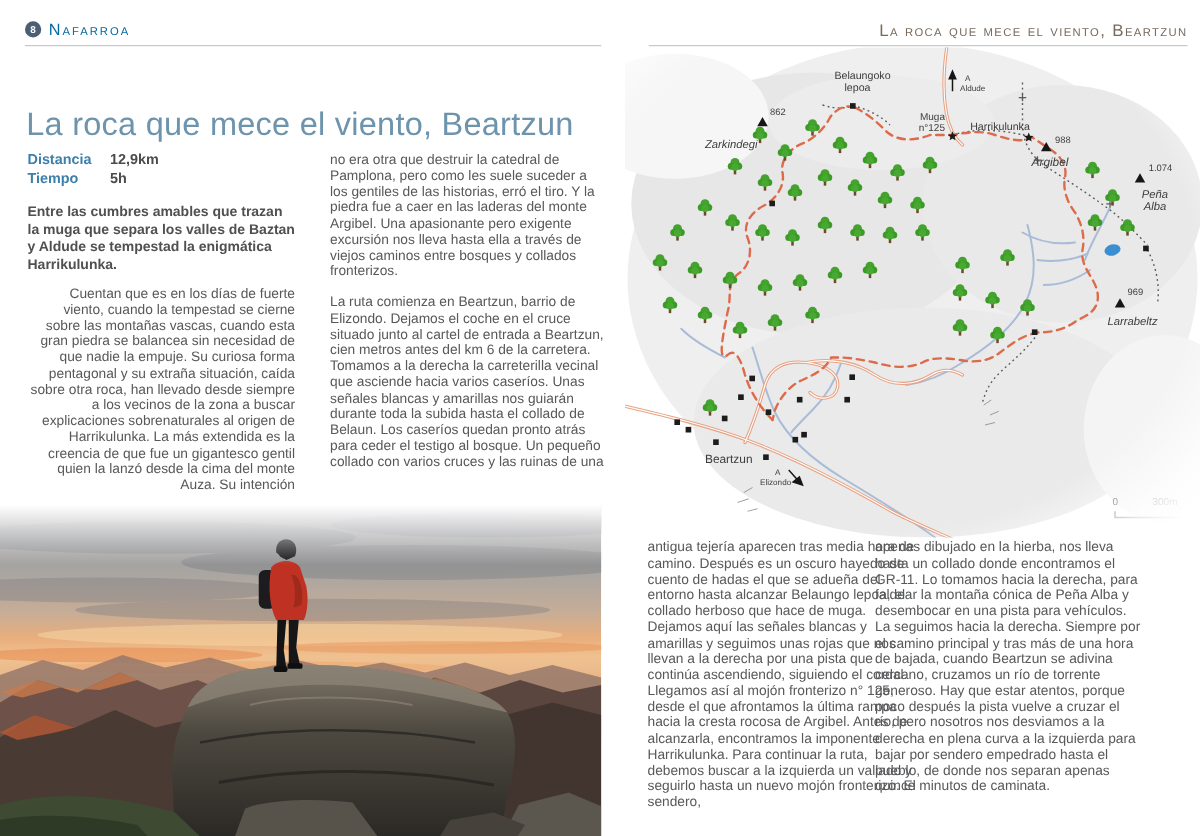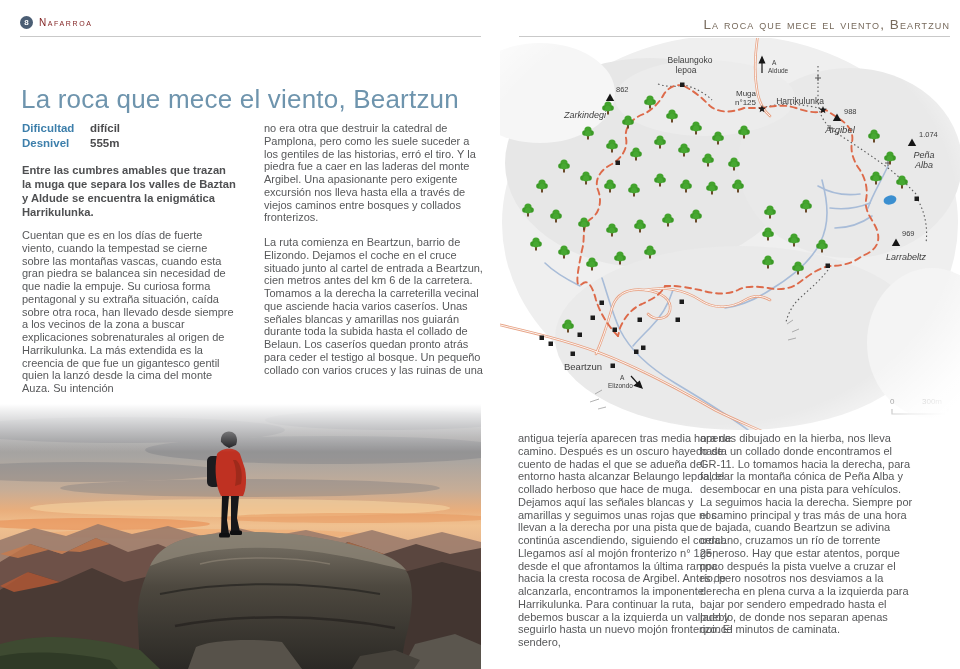--- a/index.html
+++ b/index.html
@@ -4,39 +4,39 @@
 <style>
   html,body{margin:0;padding:0;background:#fff;}
   body{width:960px;height:669px;position:relative;overflow:hidden;
        font-family:"Liberation Sans", sans-serif;color:#57585a;}
   .abs{position:absolute;}
 
   
   .hdr-left{left:20px;top:16px;display:flex;align-items:center;gap:6px;z-index:5;}
   .badge{width:13px;height:13px;border-radius:50%;background:#4b5e74;color:#fff;
          font-size:8px;font-weight:bold;display:flex;align-items:center;justify-content:center;}
-  .region{font-variant:small-caps;letter-spacing:1.6px;color:#7f1d1d;font-size:10px;}
+  .region{font-variant:small-caps;letter-spacing:1.6px;color:#0369a1;font-size:13px;}
   .hdr-right{right:10px;top:17px;font-variant:small-caps;letter-spacing:1.1px;
              color:#776a5c;font-size:13.5px;z-index:5;}
   .rule{height:1px;background:#c9c9c9;z-index:5;}
   .rule-left{left:20px;top:36px;width:461px;}
   .rule-right{left:519px;top:36px;width:431px;}
 
   
   .title{left:21px;top:84px;font-size:26px;color:#6e94ad;letter-spacing:.2px;z-index:5;}
   .stats{left:22px;top:122px;display:flex;gap:16px;font-size:11.5px;z-index:5;}
   .stat-grid{display:grid;grid-template-columns:60px auto;column-gap:6px;row-gap:3px;}
   .stat-grid.b{grid-template-columns:62px auto;}
   .stat-label{color:#3d7fab;font-weight:bold;}
   .stat-value{color:#4b4b4d;font-weight:bold;}
   .lead{left:22px;top:164px;width:214px;font-weight:bold;font-size:11.2px;
         line-height:1.24;color:#4f5052;z-index:5;}
   .col{font-size:11px;line-height:1.16;z-index:5;}
   .col p{margin:0 0 12px 0;}
-  .col1{left:22px;top:229px;width:214px;}
+  .col1{left:22px;top:229px;width:214px;text-align:right;}
   .col2{left:264px;top:122px;width:219px;}
   .col3{left:518px;top:432px;width:216px;}
   .col4{left:700px;top:432px;width:213px;}
 
   .map-wrap{left:500px;top:38px;width:460px;height:392px;z-index:1;}
   .photo-wrap{left:0;top:404px;width:481px;height:265px;z-index:1;}
   svg{display:block;}
   .map-name{font-style:italic;}
   text{font-family:"Liberation Sans", sans-serif;fill:#3c3c3c;}
 </style>
@@ -46,28 +46,28 @@
 <div class="abs hdr-left">
   <span class="badge">8</span>
   <span class="region">Nafarroa</span>
 </div>
 <div class="abs hdr-right">La roca que mece el viento, Beartzun</div>
 <div class="abs rule rule-left"></div>
 <div class="abs rule rule-right"></div>
 
 <div class="abs title">La roca que mece el viento, Beartzun</div>
 <div class="abs stats">
-  <div class="stat-grid b">
-    <span class="stat-label">Dificultad</span>
-    <span class="stat-value">difícil</span>
-    <span class="stat-label">Desnivel</span>
-    <span class="stat-value">555m</span>
+  <div class="stat-grid">
+    <span class="stat-label">Distancia</span>
+    <span class="stat-value">12,9km</span>
+    <span class="stat-label">Tiempo</span>
+    <span class="stat-value">5h</span>
   </div>
 </div>
-<div class="abs lead">Entre las cumbres amables que trazan la muga que separa los valles de Baztan y Aldude se encuentra la enigmática Harrikulunka.</div>
+<div class="abs lead">Entre las cumbres amables que trazan la muga que separa los valles de Baztan y Aldude se tempestad la enigmática Harrikulunka.</div>
 
 <div class="abs col col1">
   <p>Cuentan que es en los días de fuerte viento, cuando la tempestad se cierne sobre las montañas vascas, cuando esta gran piedra se balancea sin necesidad de que nadie la empuje. Su curiosa forma pentagonal y su extraña situación, caída sobre otra roca, han llevado desde siempre a los vecinos de la zona a buscar explicaciones sobrenaturales al origen de Harrikulunka. La más extendida es la creencia de que fue un gigantesco gentil quien la lanzó desde la cima del monte Auza. Su intención</p>
 </div>
 <div class="abs col col2">
   <p>no era otra que destruir la catedral de Pamplona, pero como les suele suceder a los gentiles de las historias, erró el tiro. Y la piedra fue a caer en las laderas del monte Argibel. Una apasionante pero exigente excursión nos lleva hasta ella a través de viejos caminos entre bosques y collados fronterizos.</p>
   <p>La ruta comienza en Beartzun, barrio de Elizondo. Dejamos el coche en el cruce situado junto al cartel de entrada a Beartzun, cien metros antes del km 6 de la carretera. Tomamos a la derecha la carreterilla vecinal que asciende hacia varios caseríos. Unas señales blancas y amarillas nos guiarán durante toda la subida hasta el collado de Belaun. Los caseríos quedan pronto atrás para ceder el testigo al bosque. Un pequeño collado con varios cruces y las ruinas de una</p>
 </div>
 <div class="abs col col3">
   <p>antigua tejería aparecen tras media hora de camino. Después es un oscuro hayedo de cuento de hadas el que se adueña del entorno hasta alcanzar Belaungo lepoa, el collado herboso que hace de muga. Dejamos aquí las señales blancas y amarillas y seguimos unas rojas que nos llevan a la derecha por una pista que continúa ascendiendo, siguiendo el cordal. Llegamos así al mojón fronterizo n° 125, desde el que afrontamos la última rampa hacia la cresta rocosa de Argibel. Antes de alcanzarla, encontramos la imponente Harrikulunka. Para continuar la ruta, debemos buscar a la izquierda un vallado y seguirlo hasta un nuevo mojón fronterizo. El sendero,</p>

